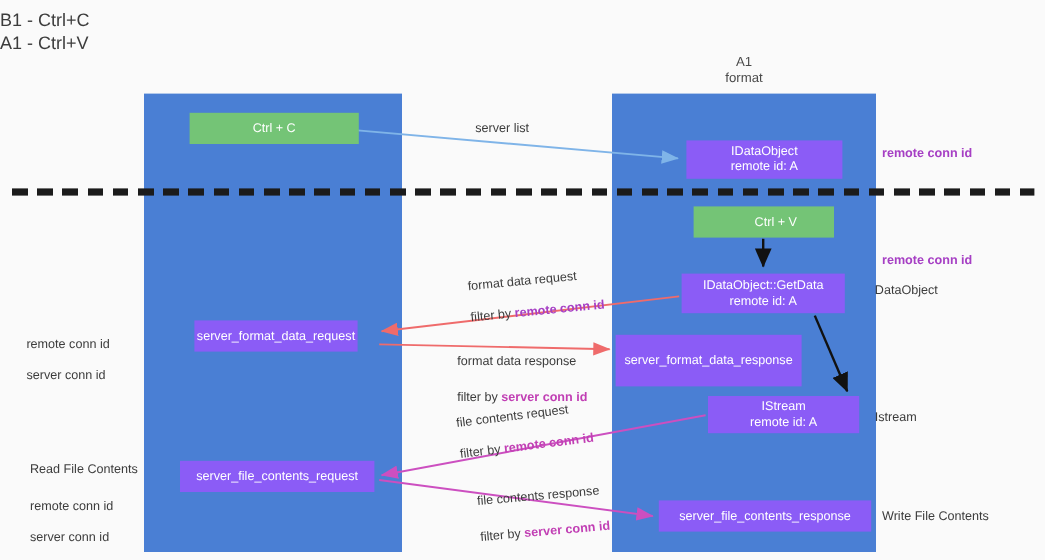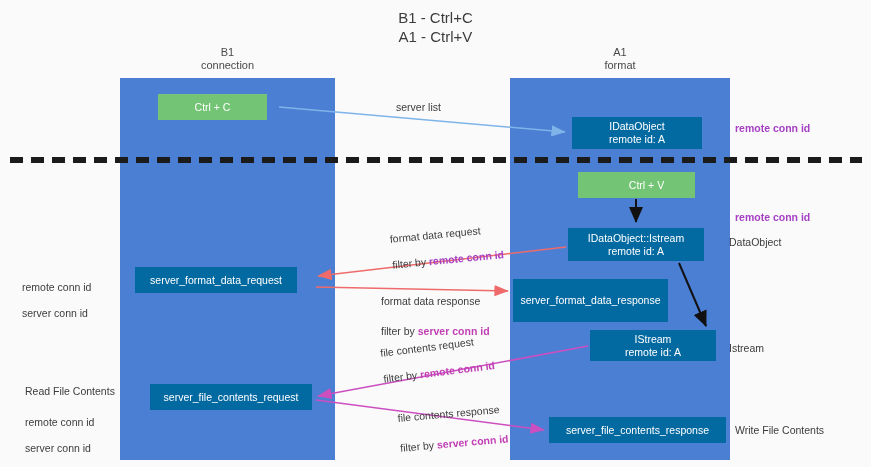--- a/index.html
+++ b/index.html
@@ -22,21 +22,21 @@
     background: #4a7fd4;
   }
   .lane-b1 { left: 120px; top: 78px; width: 215px; height: 382px; }
   .lane-a1 { left: 510px; top: 78px; width: 220px; height: 382px; }
 
   
   .title {
     position: absolute;
     left: 0; top: 8px;
     width: 871px;
-    text-align: center;
+    text-align: left;
     font-size: 15px;
     color: #3c3c3c;
     line-height: 19px;
     white-space: pre-line;
   }
   .lane-head {
     position: absolute;
     text-align: center;
     font-size: 11px;
     color: #4a4a4a;
@@ -68,28 +68,28 @@
     color: #ffffff;
     font-size: 10.5px;
     line-height: 13px;
     text-align: center;
     white-space: pre-line;
     padding: 2px 4px;
     z-index: 4;
   }
   .node.green  { background: #74c476; }
   .node.orange { background: #f9a council; }
-  .node.orange { background: #0369a1; }
-
-  
-  .n-ctrlc     { left: 158px; top: 94px;  width: 109px; height: 26px; }
+  .node.orange { background: #8b5cf6; }
+
+  
+  .n-ctrlc     { left: 158px; top: 94px;  width: 141px; height: 26px; }
   .n-idataobj  { left: 572px; top: 117px; width: 130px; height: 32px; }
   .n-ctrlv     { left: 578px; top: 172px; width: 117px; height: 26px; padding-left: 24px; }
   .n-getdata   { left: 568px; top: 228px; width: 136px; height: 33px; }
-  .n-sfdreq    { left: 135px; top: 267px; width: 162px; height: 26px; }
+  .n-sfdreq    { left: 162px; top: 267px; width: 136px; height: 26px; }
   .n-sfdresp   { left: 513px; top: 279px; width: 155px; height: 43px; }
   .n-istream   { left: 590px; top: 330px; width: 126px; height: 31px; }
   .n-sfcreq    { left: 150px; top: 384px; width: 162px; height: 26px; }
   .n-sfcresp   { left: 549px; top: 417px; width: 177px; height: 26px; }
 
   
   .lbl {
     position: absolute;
     font-size: 10.5px;
     line-height: 13px;
@@ -128,22 +128,20 @@
 <body>
 
 <div id="stage">
 
   <div class="lane lane-b1"></div>
   <div class="lane lane-a1"></div>
 
   <div class="title">B1 - Ctrl+C
 A1 - Ctrl+V</div>
 
-  <div class="lane-head head-b1">B1
-connection</div>
   <div class="lane-head head-a1">A1
 format</div>
 
   <div class="divider"></div>
 
   <svg id="arrows" viewBox="0 0 871 467">
     <defs>
       <marker id="ah-blue" markerWidth="9" markerHeight="7" refX="8.5" refY="3.5" orient="auto">
         <polygon points="0 0, 9 3.5, 0 7" fill="#7fb4e8"></polygon>
       </marker>
@@ -184,21 +182,21 @@
 
     <g>
       <path d="M 316 400 L 544 430" stroke="#cc4fc0" stroke-width="1.6" fill="none" marker-end="url(#ah-magenta)"></path>
     </g>
   </svg>
 
   <div class="node green n-ctrlc">Ctrl + C</div>
   <div class="node orange n-idataobj">IDataObject
 remote id: A</div>
   <div class="node green n-ctrlv">Ctrl + V</div>
-  <div class="node orange n-getdata">IDataObject::Istream
+  <div class="node orange n-getdata">IDataObject::GetData
 remote id: A</div>
   <div class="node orange n-sfdreq">server_format_data_request</div>
   <div class="node orange n-sfdresp">server_format_data_response</div>
   <div class="node orange n-istream">IStream
 remote id: A</div>
   <div class="node orange n-sfcreq">server_file_contents_request</div>
   <div class="node orange n-sfcresp">server_file_contents_response</div>
 
   <div class="lbl l-formatlist">server list</div>
 

